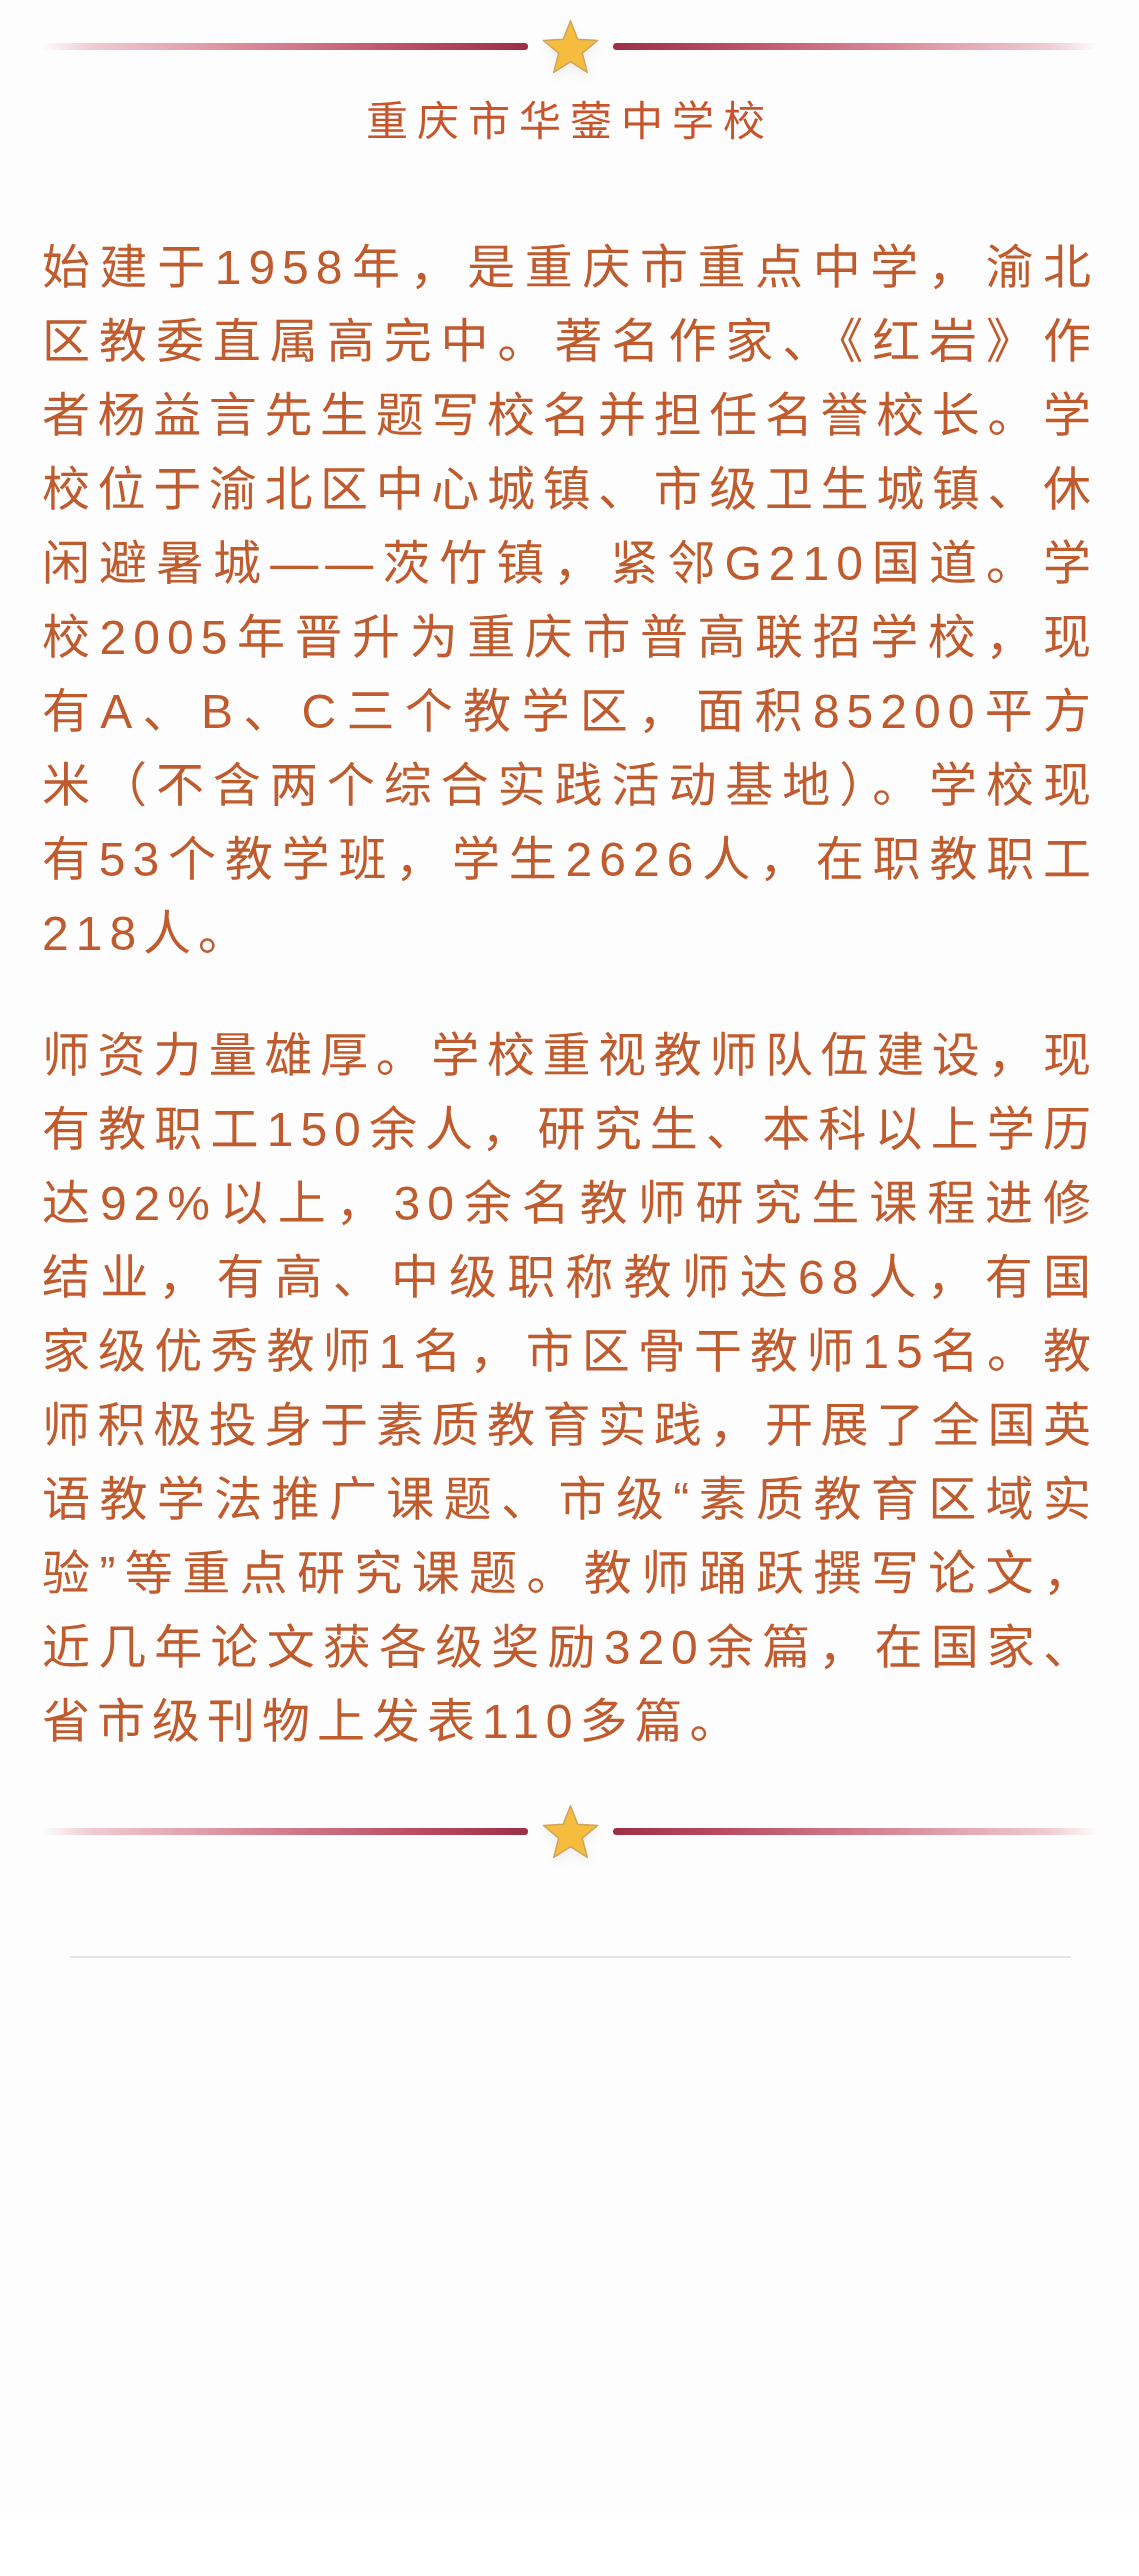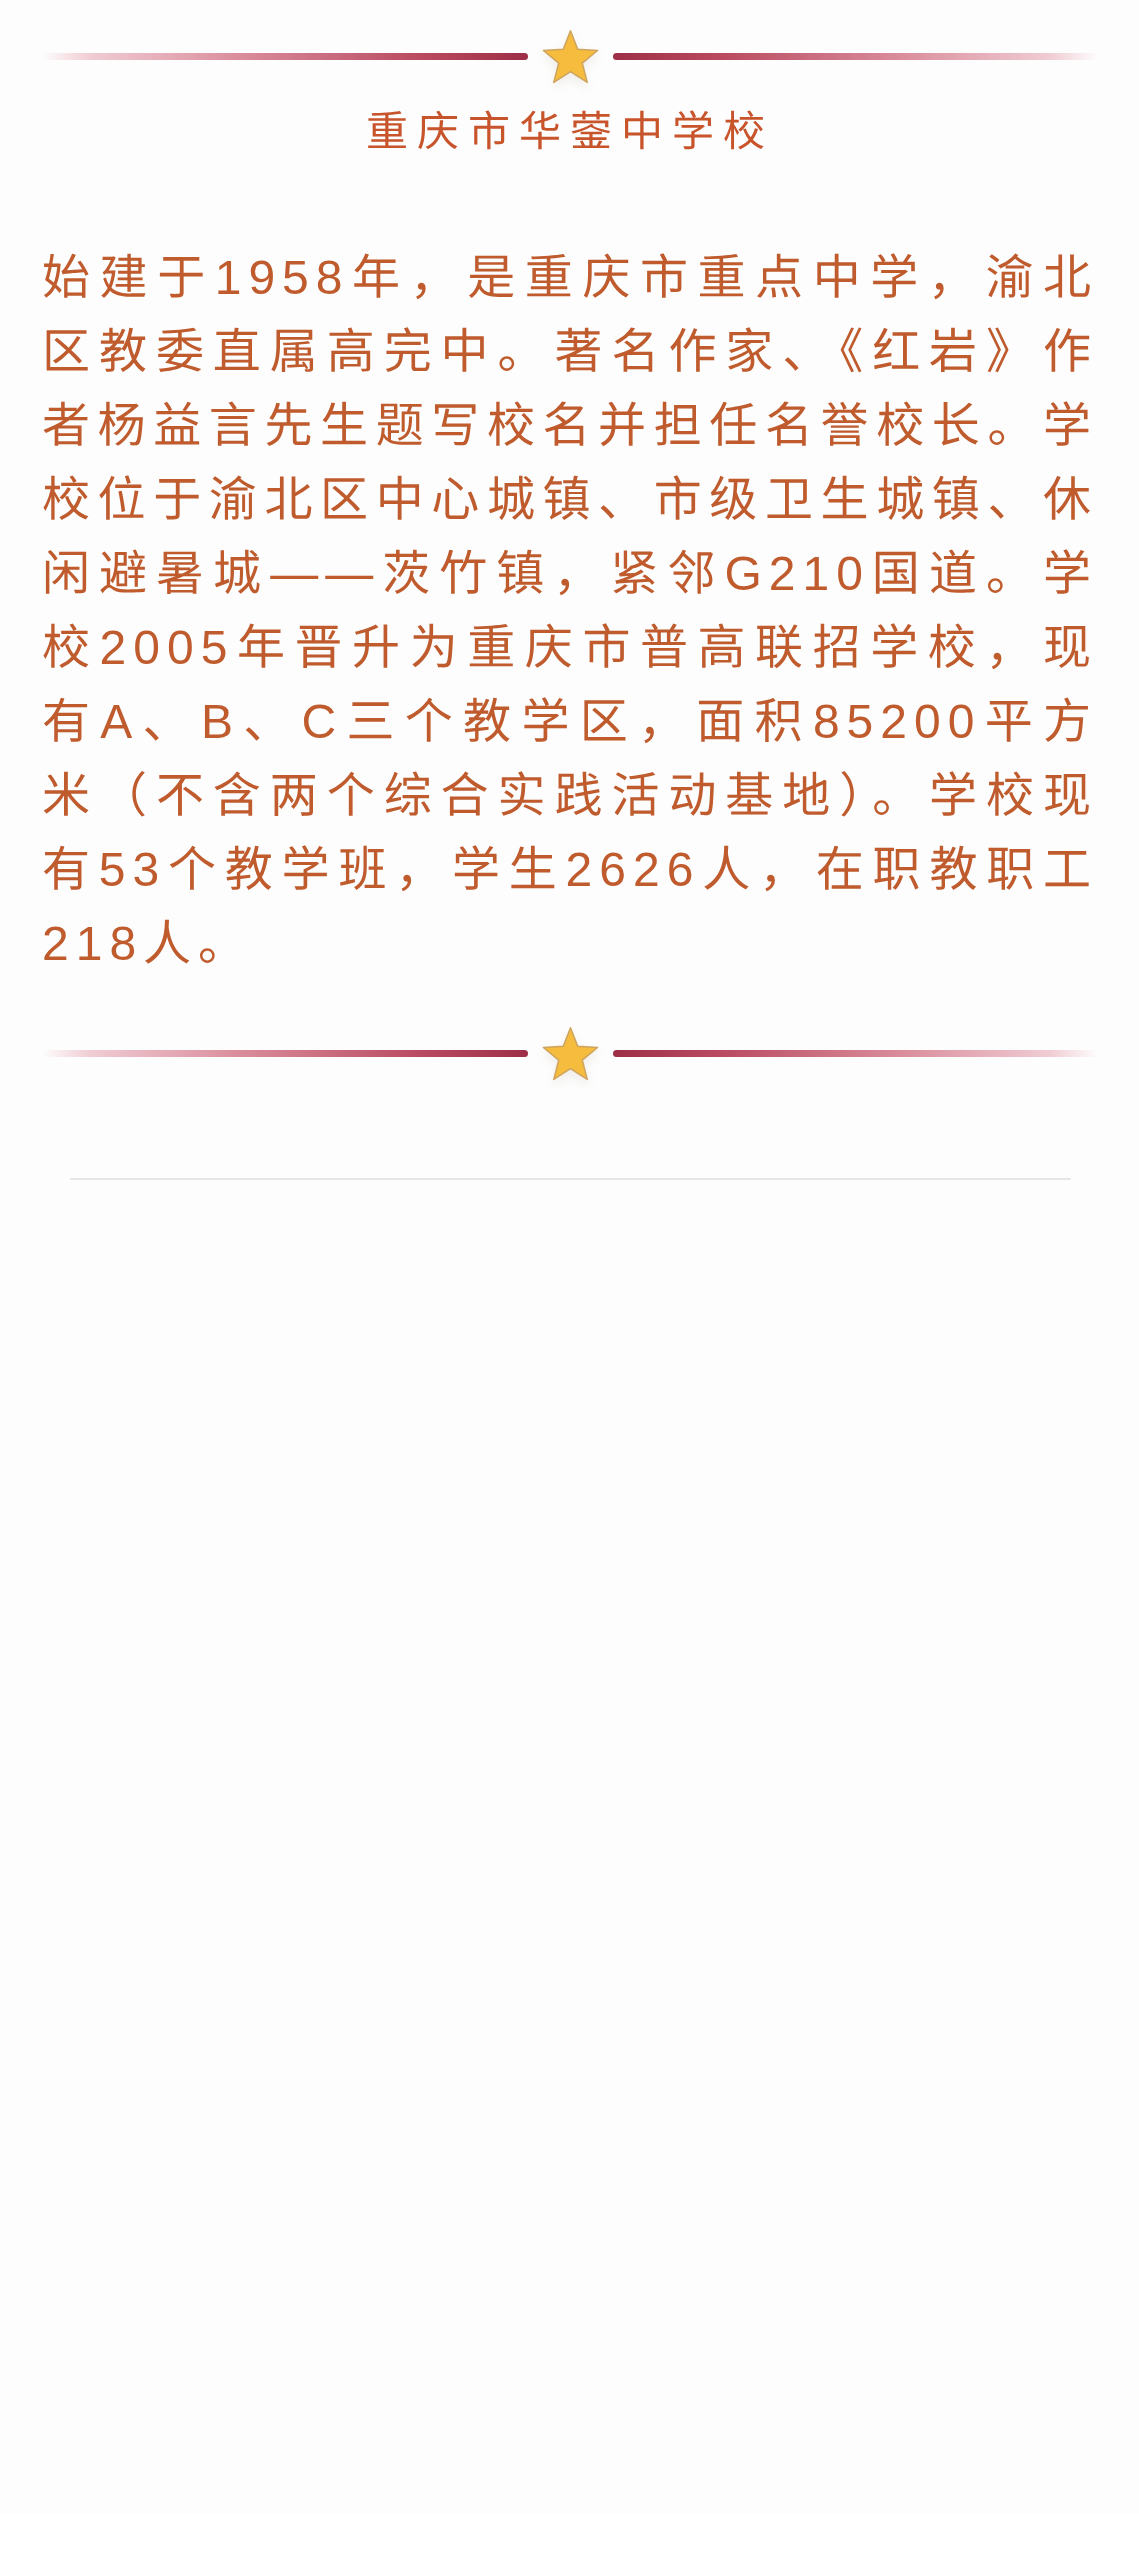--- a/index.html
+++ b/index.html
@@ -6,21 +6,21 @@
     margin: 0;
     padding: 0;
     background: #ffffff;
   }
   .page {
     position: relative;
     width: 1140px;
     height: 2514px;
     margin: 0 auto;
     box-sizing: border-box;
-    padding: 26px 42px 0;
+    padding: 16px 42px 0;
     background: var(--background, #fdfdfd);
     font-family: "Liberation Sans", "DejaVu Sans", sans-serif;
     overflow: hidden;
   }
   .divider {
     display: flex;
     align-items: center;
     justify-content: center;
     height: 61px;
   }
@@ -103,20 +103,21 @@
     <svg class="star" viewBox="0 0 64 62" aria-hidden="true">
       <path d="M32 4 L39.6 23.5 L60.5 24.7 L44.4 38 L49.6 58.3 L32 47 L14.4 58.3 L19.6 38 L3.5 24.7 L24.4 23.5 Z"></path>
     </svg>
     <span class="line right"></span>
   </div>
 
   <h1 class="title">重庆市华蓥中学校</h1>
 
   <section class="body">
     <p class="para">始建于1958年，是重庆市重点中学，渝北区教委直属高完中。著名作家、《红岩》作者杨益言先生题写校名并担任名誉校长。学校位于渝北区中心城镇、市级卫生城镇、休闲避暑城——茨竹镇，紧邻G210国道。学校2005年晋升为重庆市普高联招学校，现有A、B、C三个教学区，面积85200平方米（不含两个综合实践活动基地）。学校现有53个教学班，学生2626人，在职教职工218人。</p>
+    <p class="para">师资力量雄厚。学校重视教师队伍建设，现有教职工150余人，研究生、本科以上学历达92%以上，30余名教师研究生课程进修结业，有高、中级职称教师达68人，有国家级优秀教师1名，市区骨干教师15名。教师积极投身于素质教育实践，开展了全国英语教学法推广课题、市级“素质教育区域实验”等重点研究课题。教师踊跃撰写论文，近几年论文获各级奖励320余篇，在国家、省市级刊物上发表110多篇。</p>
   </section>
 
   <div class="divider bottom">
     <span class="line left"></span>
     <svg class="star" viewBox="0 0 64 62" aria-hidden="true">
       <path d="M32 4 L39.6 23.5 L60.5 24.7 L44.4 38 L49.6 58.3 L32 47 L14.4 58.3 L19.6 38 L3.5 24.7 L24.4 23.5 Z"></path>
     </svg>
     <span class="line right"></span>
   </div>
 

